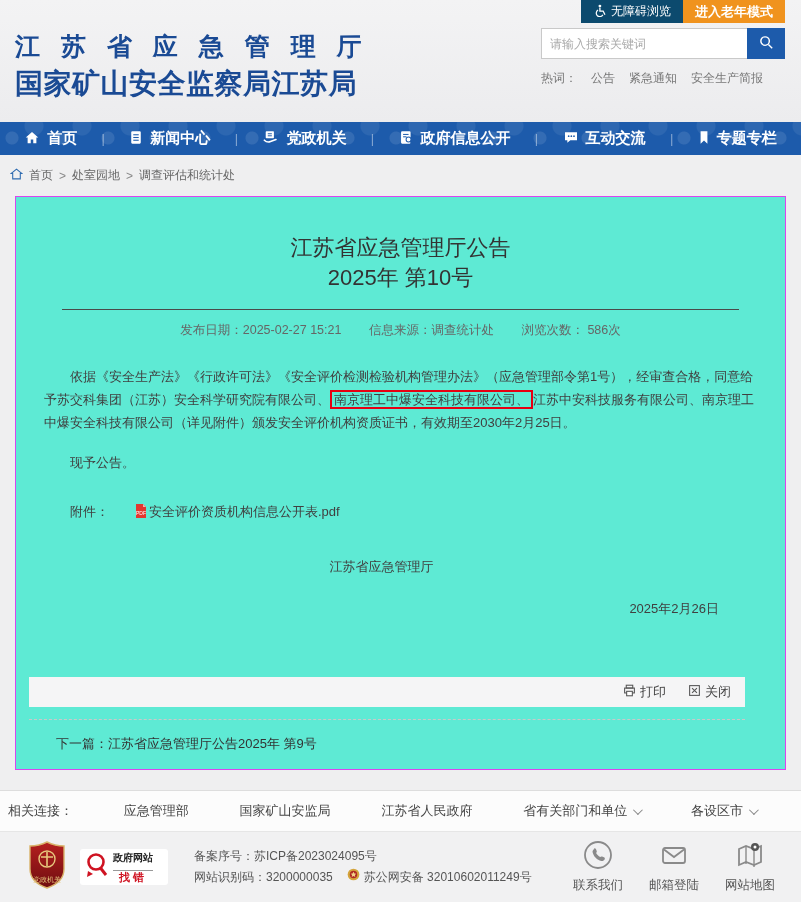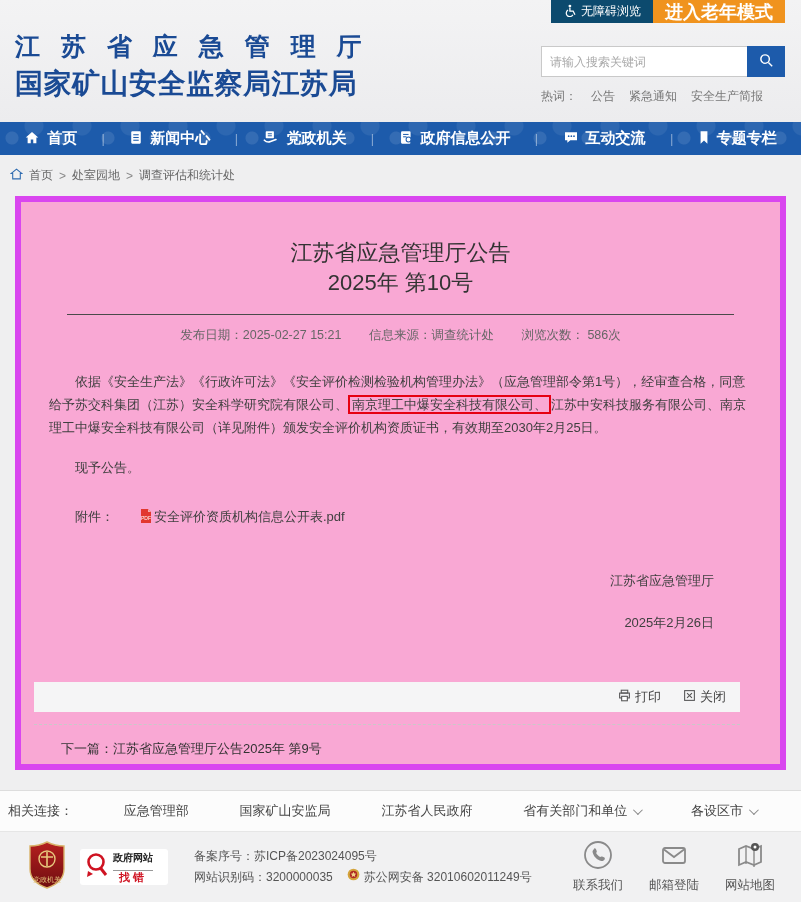--- a/index.html
+++ b/index.html
@@ -2,28 +2,28 @@
 <html><head>
 <meta charset="utf-8">
 <style>
   * { margin:0; padding:0; box-sizing:border-box; }
   html,body { width:801px; height:902px; overflow:hidden; }
   body { font-family:"Liberation Sans","DejaVu Sans",sans-serif; background:#efeff0; color:#333; position:relative; }
 
   
   .topbar { position:absolute; top:0; right:16px; display:flex; z-index:5; }
   .btn-access { background:#0c4a6e; color:#fff; font-size:12px; height:23px; display:flex; align-items:center; gap:5px; padding:0 12px; cursor:pointer; }
-  .btn-elder { background:#f0931e; color:#fff; font-size:18px; font-weight:bold; height:23px; display:flex; align-items:center; padding:0 12px; cursor:pointer; }
+  .btn-elder { background:#f0931e; color:#fff; font-size:13px; font-weight:bold; height:23px; display:flex; align-items:center; padding:0 12px; cursor:pointer; }
 
   
   .site-header { height:122px; position:relative; background:linear-gradient(180deg,#f3f3f4 0%,#ececee 100%); }
   .site-title { position:absolute; left:15px; top:30px; color:#1a4a94; }
   .site-title .l1 { font-size:25px; font-weight:bold; letter-spacing:7px; }
   .site-title .l2 { font-size:28px; font-weight:bold; letter-spacing:0.5px; margin-top:2px; }
-  .search-area { position:absolute; right:16px; top:46px; width:244px; }
+  .search-area { position:absolute; right:16px; top:28px; width:244px; }
   .search-box { display:flex; height:31px; }
   .search-box input { flex:1; border:1px solid #c9c9c9; border-right:none; background:#fff; padding:0 8px; font-size:12px; color:#333; outline:none; }
   .search-box input::placeholder { color:#aaa; }
   .search-btn { width:38px; background:#1d5bab; border:none; display:flex; align-items:center; justify-content:center; cursor:pointer; }
   .hotwords { margin-top:11px; font-size:12px; color:#777; display:flex; gap:14px; }
   .hotwords a { color:#777; text-decoration:none; cursor:pointer; }
 
   
   .main-nav { height:33px; background-color:#1d5bab;
     background-image:radial-gradient(circle at 12px 16px, rgba(255,255,255,0.10) 6px, rgba(255,255,255,0) 7px),
@@ -33,33 +33,33 @@
   .nav-item { display:flex; align-items:center; gap:7px; color:#fff; font-size:15px; font-weight:bold; cursor:pointer; white-space:nowrap; }
   .nav-sep { color:rgba(255,255,255,0.45); font-size:13px; }
 
   
   .breadcrumb { height:41px; display:flex; align-items:center; gap:6px; padding-left:10px; font-size:12px; color:#666; }
   .breadcrumb a { color:#666; text-decoration:none; cursor:pointer; }
   .crumb-sep { color:#888; }
 
   
   .content-wrap { padding:0 15px; }
-  .article-card { background:#f9a8d4; border:6px solid #d946ef; height:574px; padding:0 28px; position:relative; }
+  .article-card { background:#5eead4; border:1px solid #d946ef; height:574px; padding:0 28px; position:relative; }
   .article-title { text-align:center; margin-top:36px; font-size:22px; color:#333; line-height:30px; font-weight:500; }
   .title-rule { border:none; border-top:1px solid #4a4a4a; margin:16px 18px 0 18px; }
   .article-meta { text-align:center; margin-top:12px; font-size:12.5px; color:#666; }
   .article-meta span { margin:0 12px; }
   .article-body { margin-top:26px; font-size:13px; color:#404040; line-height:23px; }
   .article-body p.indent { text-indent:2em; }
   .hl-box { border:2px solid #e60012; padding:0 2px; }
   .para2 { margin-top:17px; }
   .attach-row { margin-top:26px; text-indent:2em; }
   .attach-row a { color:#404040; text-decoration:none; cursor:pointer; }
   .pdf-ic { display:inline-block; vertical-align:-2px; margin-right:2px; }
-  .sign-name { text-align:right; margin-top:39px; padding-right:38px; font-size:13px; color:#404040; }
+  .sign-name { text-align:center; margin-top:30px; padding-right:38px; font-size:13px; color:#404040; }
   .sign-date { text-align:right; margin-top:19px; padding-right:38px; font-size:13px; color:#404040; }
   .toolbar-bar { position:absolute; left:13px; right:40px; top:480px; height:30px; background:#f5f5f6; display:flex; align-items:center; justify-content:flex-end; gap:22px; padding-right:14px; }
   .tool-btn { display:flex; align-items:center; gap:4px; font-size:13px; color:#444; cursor:pointer; }
   .dashed-divider { position:absolute; left:13px; right:40px; top:522px; border-top:1px dashed #c9c9c9; }
   .next-row { position:absolute; left:40px; top:538px; font-size:13px; color:#333; }
   .next-row a { color:#333; text-decoration:none; cursor:pointer; }
 
   
   .related-bar { margin-top:20px; background:#fcfcfc; border-top:1px solid #ddd; border-bottom:1px solid #e6e6e6; height:42px; display:flex; align-items:center; font-size:13px; color:#444; padding:0 45px 0 8px; justify-content:space-between; }
   .related-bar a { color:#444; text-decoration:none; cursor:pointer; }

